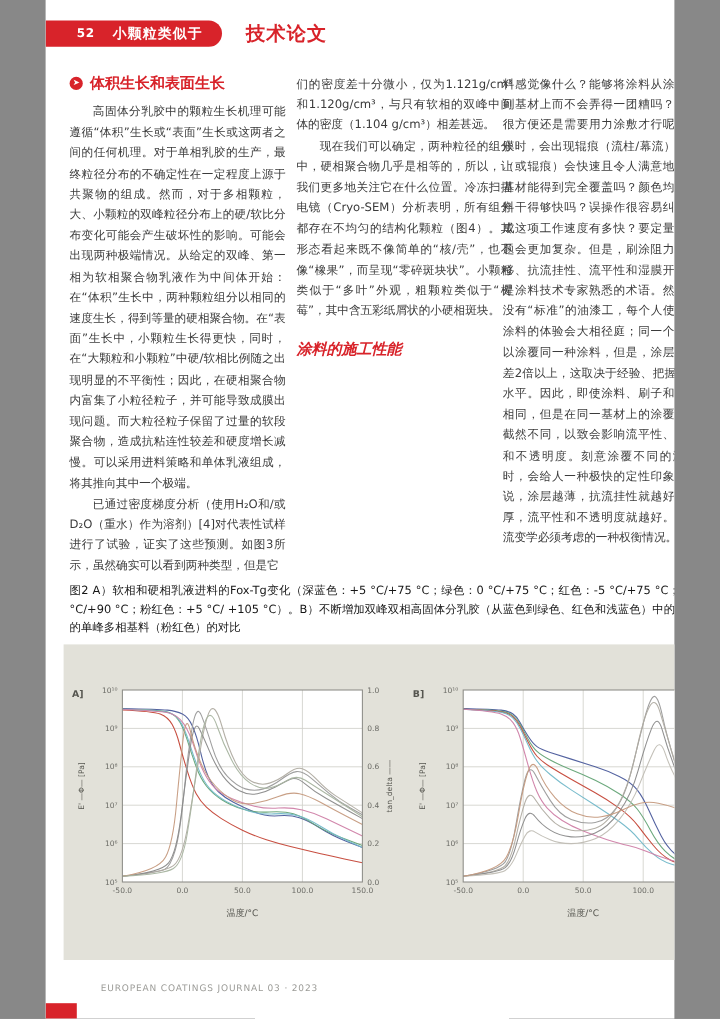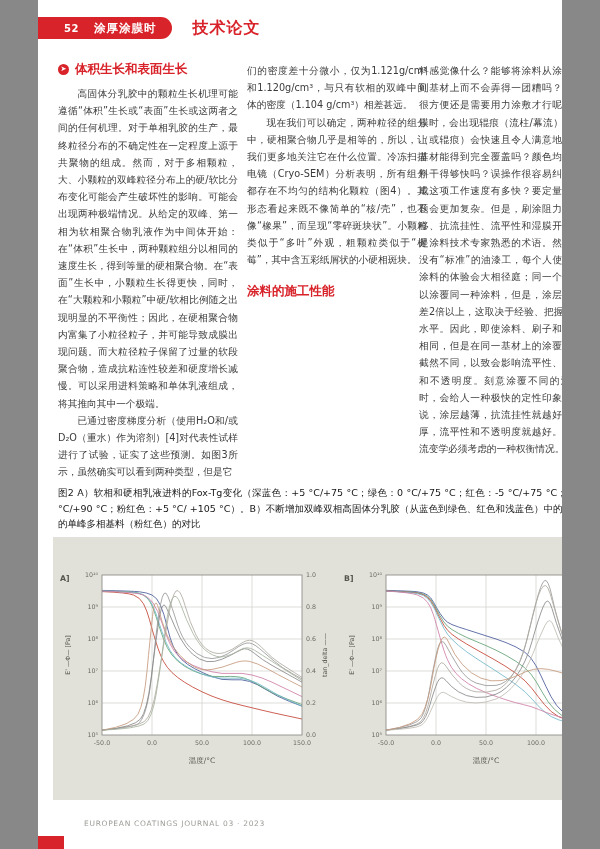--- a/index.html
+++ b/index.html
@@ -13,21 +13,21 @@
   #badge .sec{font-size:11.5px;font-weight:bold;letter-spacing:1px;}
   #article-type{color:#d8232a;font-weight:bold;font-size:16px;margin-left:20px;letter-spacing:1px;}
   
   .col{position:absolute;top:62px;width:180px;font-size:9.7px;line-height:17.2px;
        text-align:justify;color:#3b3b3b;}
   #col1{left:20px;} #col2{left:209px;} #col3{left:381px;width:184px;}
   .col p{margin:0;}
   .indent{text-indent:2em;}
   h2.section{color:#d8232a;font-size:12.5px;font-weight:bold;margin:0 0 9px 0;
              display:flex;align-items:center;gap:6px;line-height:14px;text-align:left;}
-  h2.mid{margin-top:16px;margin-bottom:22px;}
+  h2.mid{margin-top:16px;margin-bottom:22px;font-style:italic;}
   .bullet{width:11px;height:11px;border-radius:50%;background:#d8232a;color:#fff;
           display:inline-flex;align-items:center;justify-content:center;
           font-size:7px;flex:0 0 auto;line-height:11px;}
   
   #fig-caption{position:absolute;top:485px;left:20px;width:562px;font-size:9.5px;
                font-weight:normal;line-height:15.6px;color:#161616;text-align:justify;}
   
   #figure-box{position:absolute;top:537px;left:15px;width:570px;height:263px;background:#e2e1d9;}
   .chart-mount{position:absolute;top:26px;width:282px;height:232px;}
   #chart-a{left:3px;} #chart-b{left:287px;}
@@ -37,21 +37,21 @@
   #corner-mark{position:absolute;left:0;top:836px;width:26px;height:13px;background:#d8232a;}
 </style>
 </head>
 <body>
 
 <div id="page">
 
   <div id="header">
     <div id="badge">
       <span class="pg">52</span>
-      <span class="sec">涂厚涂膜时</span>
+      <span class="sec">小颗粒类似于</span>
     </div>
     <span id="article-type">技术论文</span>
   </div>
 
   <div class="col" id="col1">
     <h2 class="section">
       <span class="bullet">➤</span>
       <span>体积生长和表面生长</span>
     </h2>
     <p class="indent">高固体分乳胶中的颗粒生长机理可能遵循“体积”生长或“表面”生长或这两者之间的任何机理。对于单相乳胶的生产，最终粒径分布的不确定性在一定程度上源于共聚物的组成。然而，对于多相颗粒，大、小颗粒的双峰粒径分布上的硬/软比分布变化可能会产生破坏性的影响。可能会出现两种极端情况。从给定的双峰、第一相为软相聚合物乳液作为中间体开始：在“体积”生长中，两种颗粒组分以相同的速度生长，得到等量的硬相聚合物。在“表面”生长中，小颗粒生长得更快，同时，在“大颗粒和小颗粒”中硬/软相比例随之出现明显的不平衡性；因此，在硬相聚合物内富集了小粒径粒子，并可能导致成膜出现问题。而大粒径粒子保留了过量的软段聚合物，造成抗粘连性较差和硬度增长减慢。可以采用进料策略和单体乳液组成，将其推向其中一个极端。</p>

